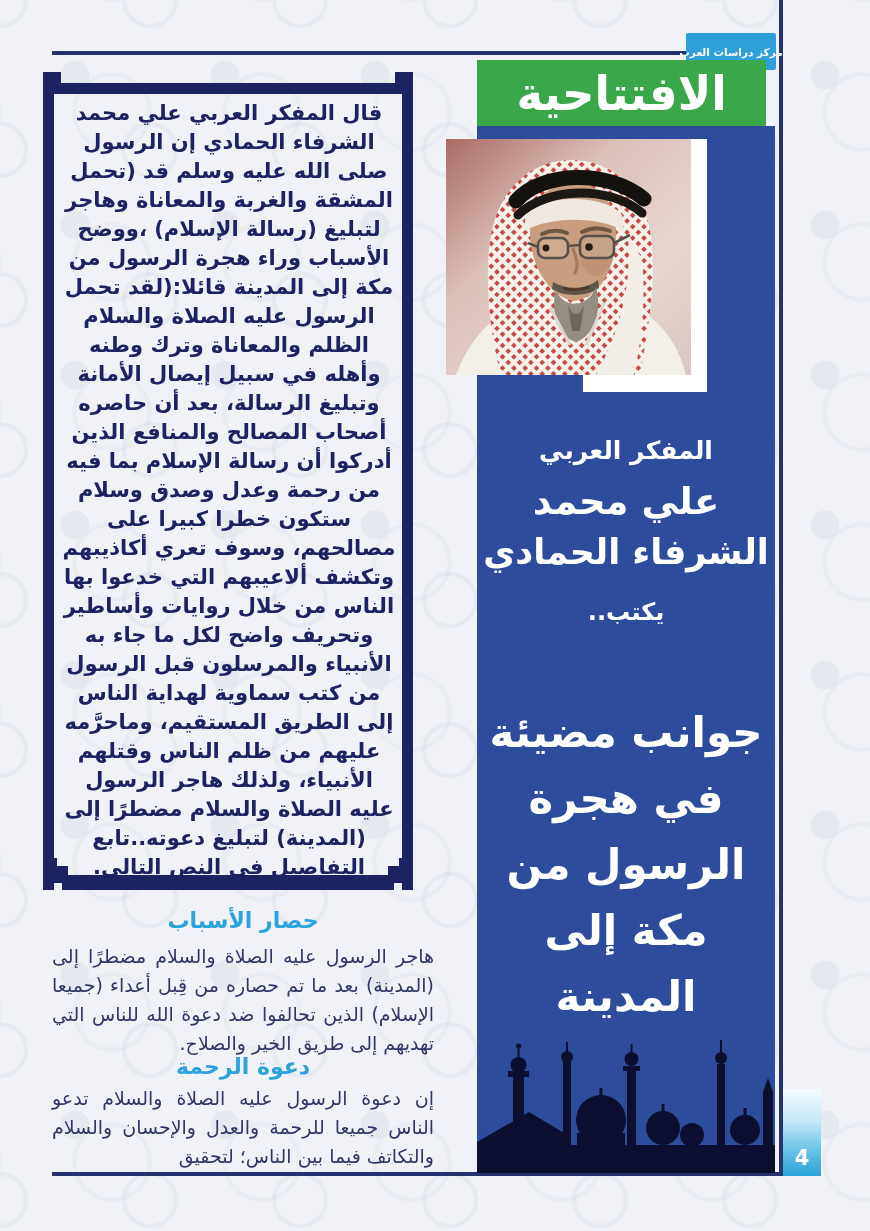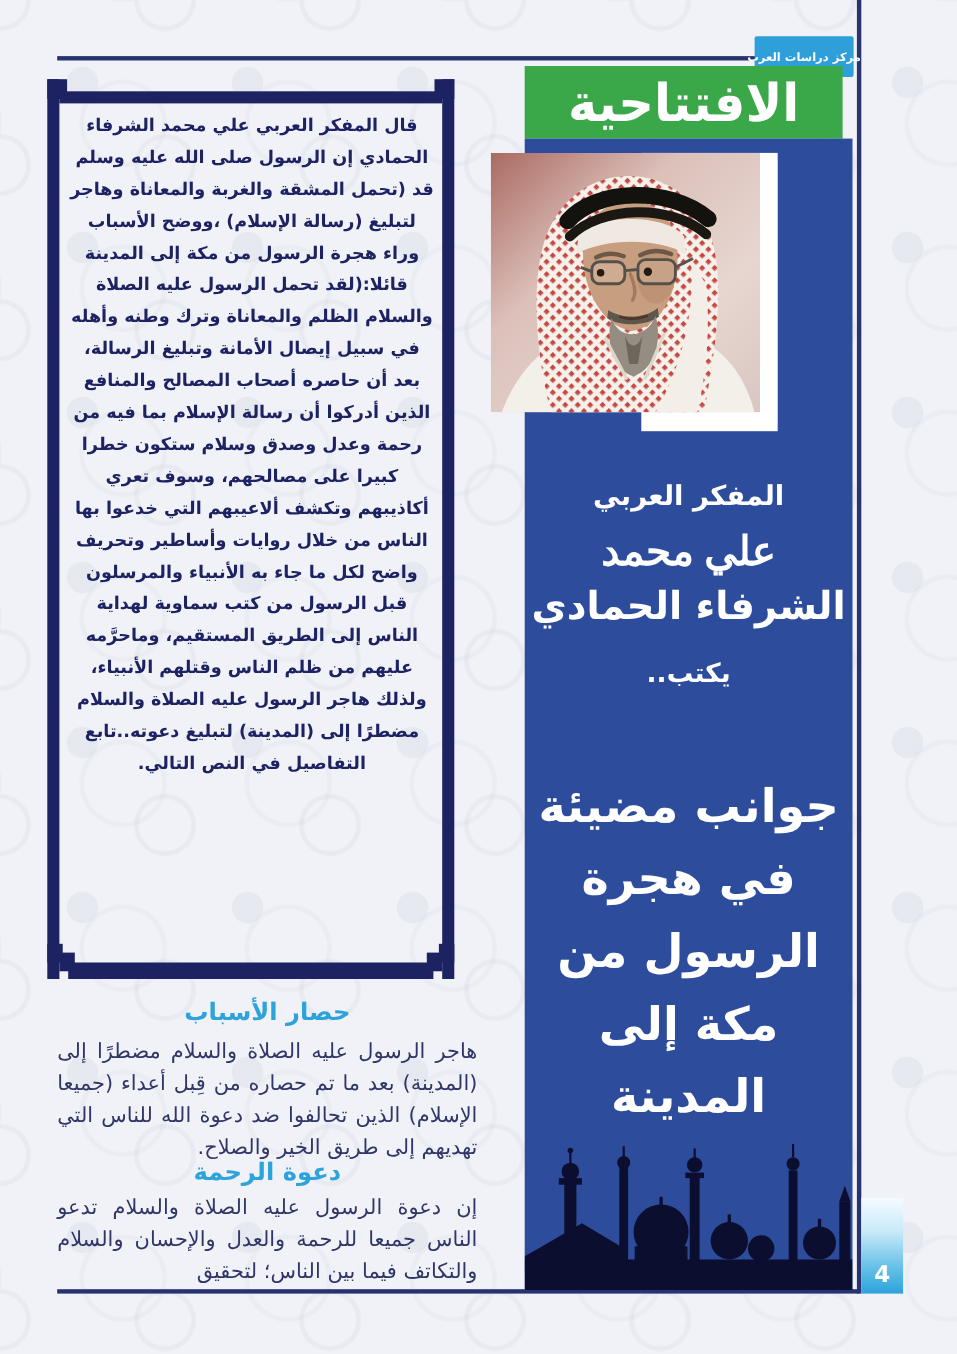--- a/index.html
+++ b/index.html
@@ -31,41 +31,41 @@
   .banner{
     left:477px;top:60px;width:289px;height:66px;background:#3aa848;
     display:flex;align-items:center;justify-content:center;
   }
   .banner-title{color:#fff;font-size:45px;font-weight:bold;direction:rtl;line-height:1;transform:scaleY(1.05);}
   
   .panel{left:477px;top:126px;width:298px;height:1047px;background:#2d4d9c;}
   .photo-backing{left:583px;top:139px;width:124px;height:253px;background:#ffffff;}
   .photo{left:446px;top:139px;width:245px;height:236px;overflow:hidden;}
   .panel-kicker{left:477px;top:436px;width:298px;text-align:center;color:#fff;font-size:25px;font-weight:bold;direction:rtl;}
-  .panel-name1{left:477px;top:480px;width:298px;text-align:center;color:#fff;font-size:37px;font-weight:bold;direction:rtl;font-family:Liberation Serif, serif;}
+  .panel-name1{left:477px;top:480px;width:298px;text-align:center;color:#fff;font-size:37px;font-weight:bold;direction:rtl;}
   .panel-name2{left:477px;top:532px;width:298px;text-align:center;color:#fff;font-size:35px;font-weight:bold;direction:rtl;}
   .panel-writes{left:477px;top:598px;width:298px;text-align:center;color:#fff;font-size:24px;font-weight:bold;direction:rtl;}
   .headline{left:477px;top:700px;width:298px;text-align:center;color:#fff;direction:rtl;}
   .headline div{font-size:42px;font-weight:bold;line-height:66px;}
   .mosque{left:477px;top:1038px;width:298px;height:135px;}
   
   .fpart{background:#1d2362;}
   .q-left{left:43px;top:72px;width:11px;height:818px;}
   .q-right{left:402px;top:72px;width:11px;height:818px;}
   .q-top{left:54px;top:83px;width:348px;height:11px;}
   .q-bottom{left:62px;top:875px;width:332px;height:15px;}
   .q-tl1{left:43px;top:72px;width:18px;height:18px;}
   .q-tr1{left:395px;top:72px;width:18px;height:18px;}
   .q-bl1{left:43px;top:858px;width:14px;height:17px;}
   .q-bl2{left:54px;top:866px;width:14px;height:17px;}
   .q-br1{left:399px;top:858px;width:14px;height:17px;}
   .q-br2{left:388px;top:866px;width:14px;height:17px;}
   .quote-text{
     left:62px;top:99px;width:334px;height:770px;
-    color:#1d2362;font-size:16px;font-weight:bold;line-height:29px;
+    color:#1d2362;font-size:21px;font-weight:bold;line-height:29px;
     text-align:center;direction:rtl;
   }
   
   .sec-h{
     left:52px;width:382px;text-align:center;color:#2ca3db;font-size:22px;font-weight:bold;direction:rtl;
   }
   .sec-b{
     left:52px;width:382px;color:#303768;font-size:19px;line-height:29px;
     text-align:justify;direction:rtl;
   }

